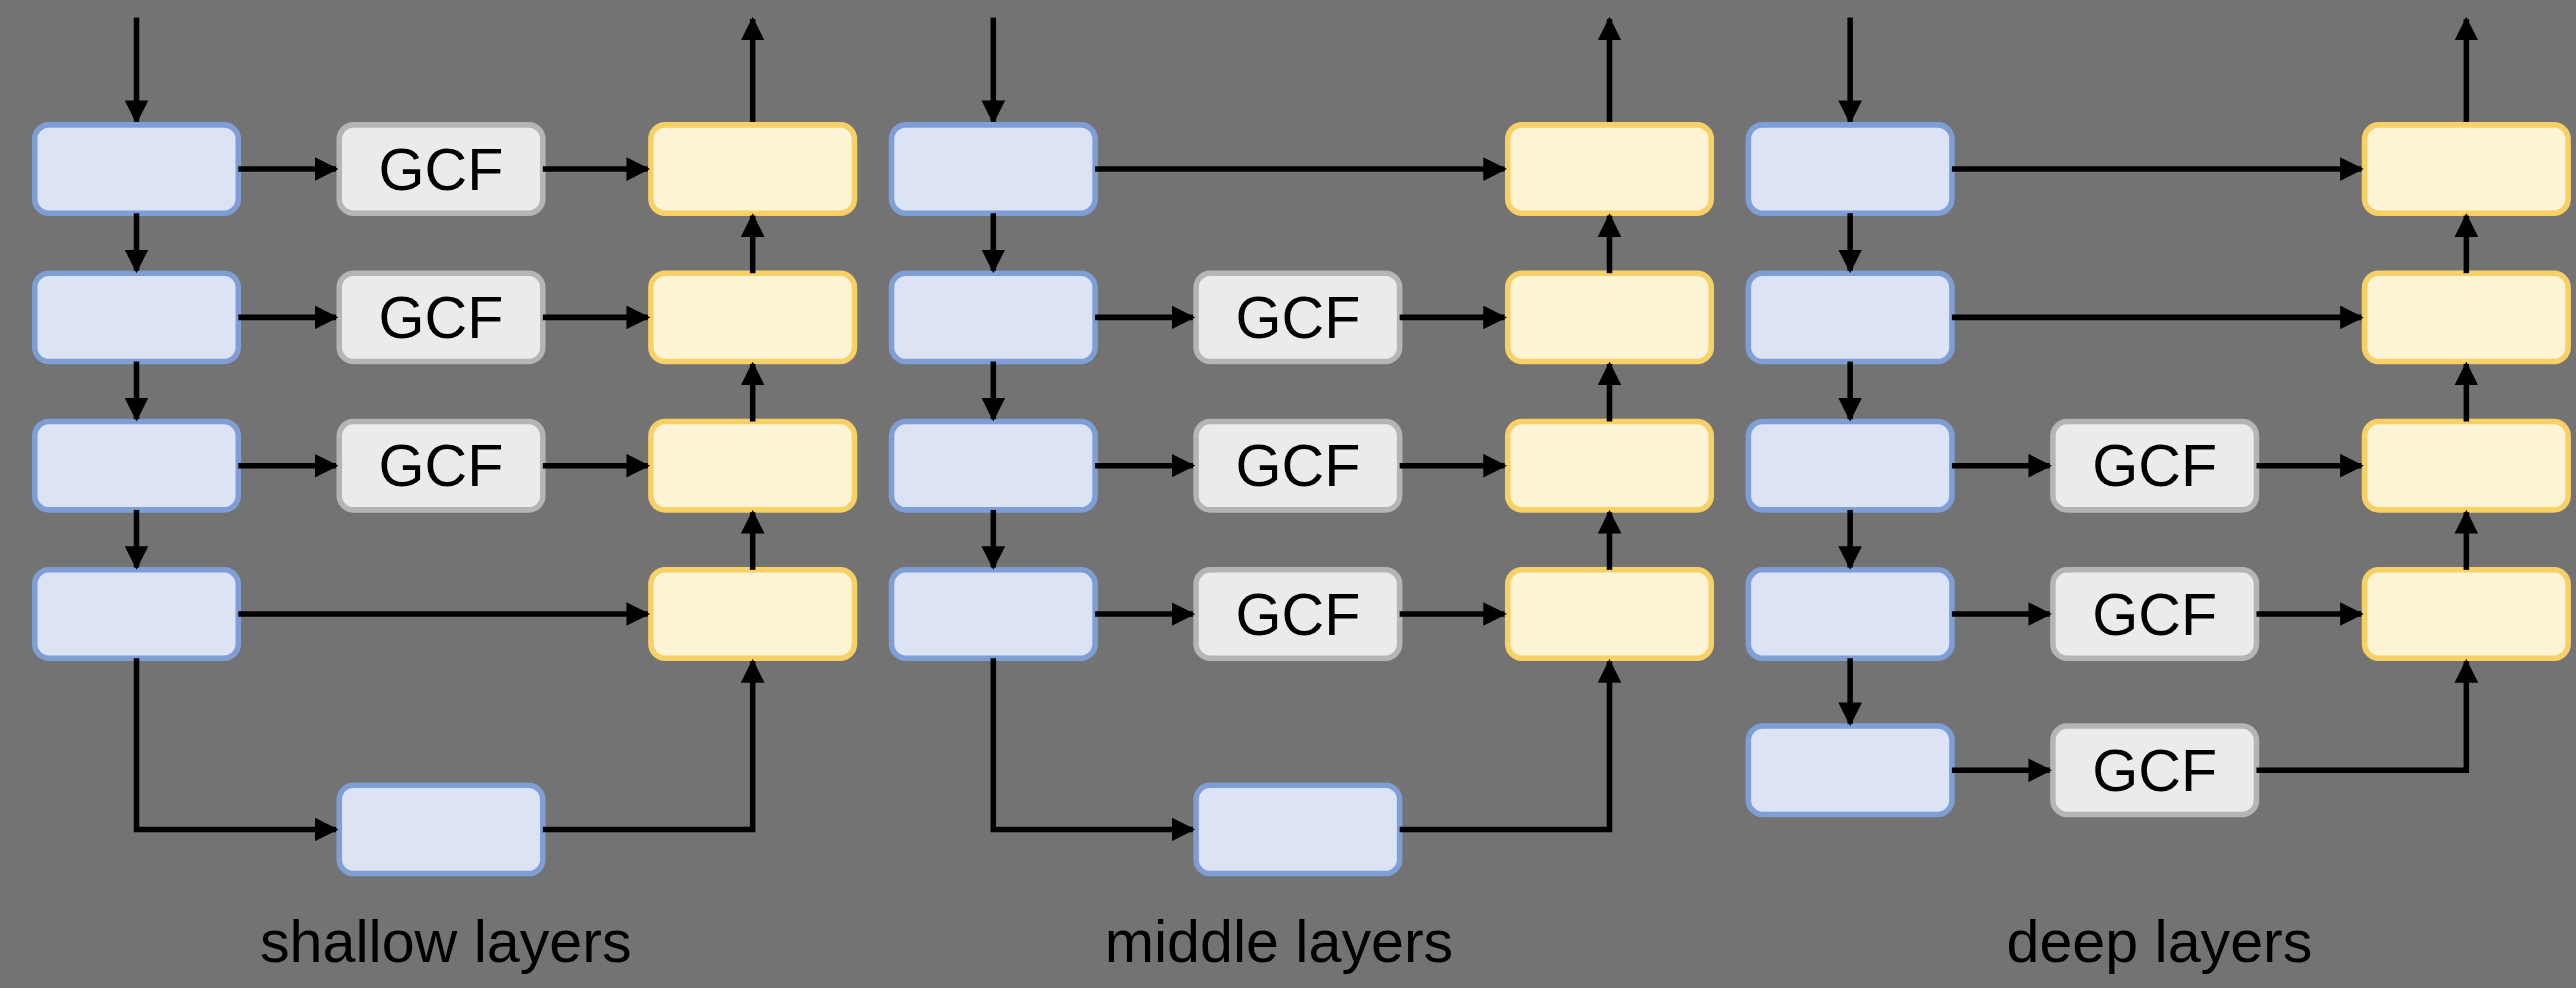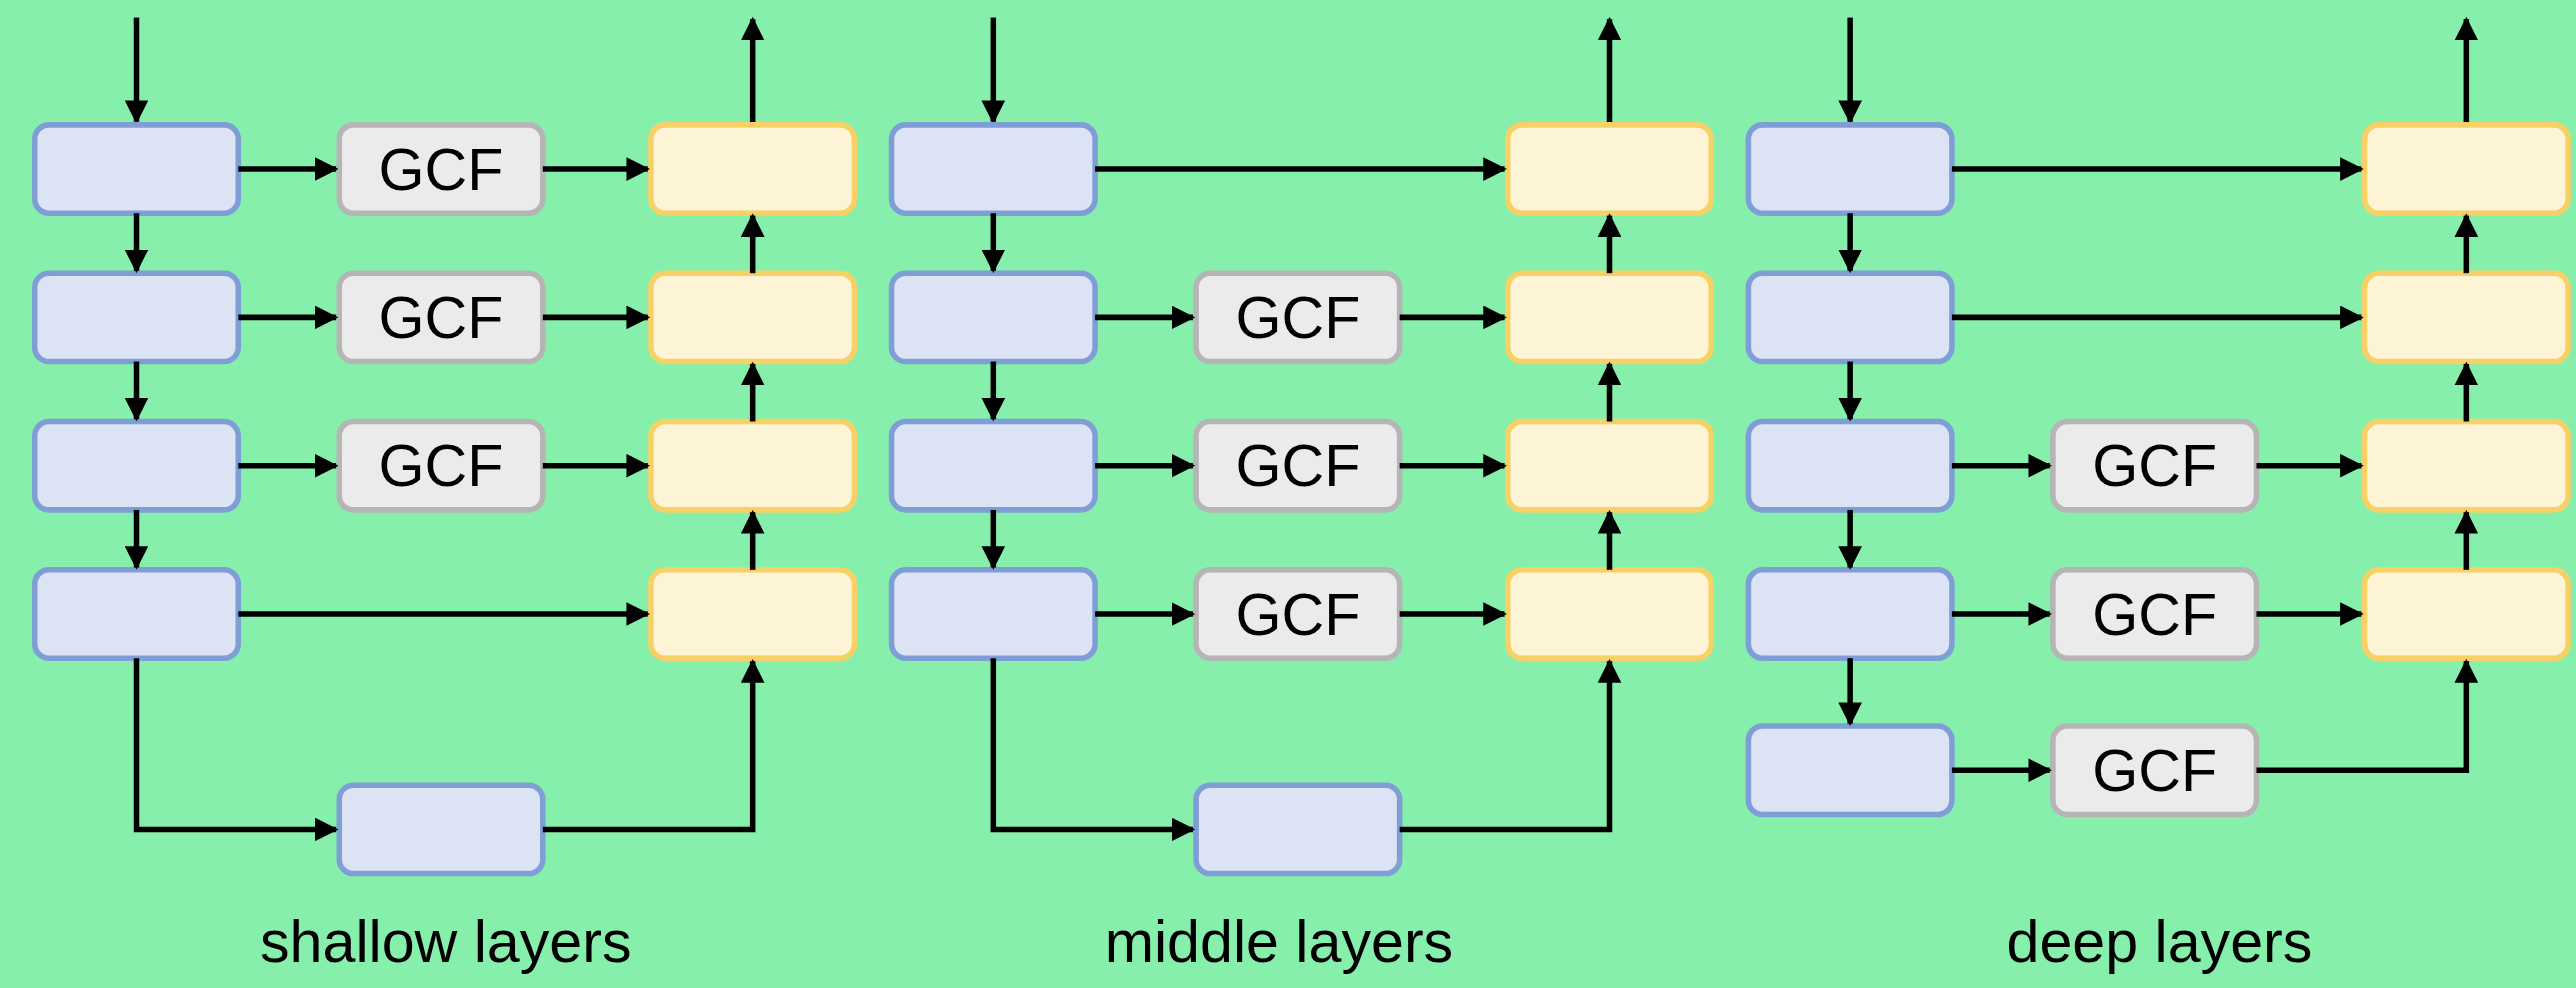--- a/index.html
+++ b/index.html
@@ -3,21 +3,21 @@
 <meta charset="utf-8">
 <style>
   html, body {
     margin: 0;
     padding: 0;
     background: #ffffff;
   }
   .figure-wrap {
     width: 2576px;
     height: 989px;
-    background: #86efac;
+    background: #737373;
     overflow: hidden;
   }
   svg text {
     font-family: "Liberation Sans", "DejaVu Sans", sans-serif;
   }
 </style>
 </head>
 <body>
 
 <div class="figure-wrap">

